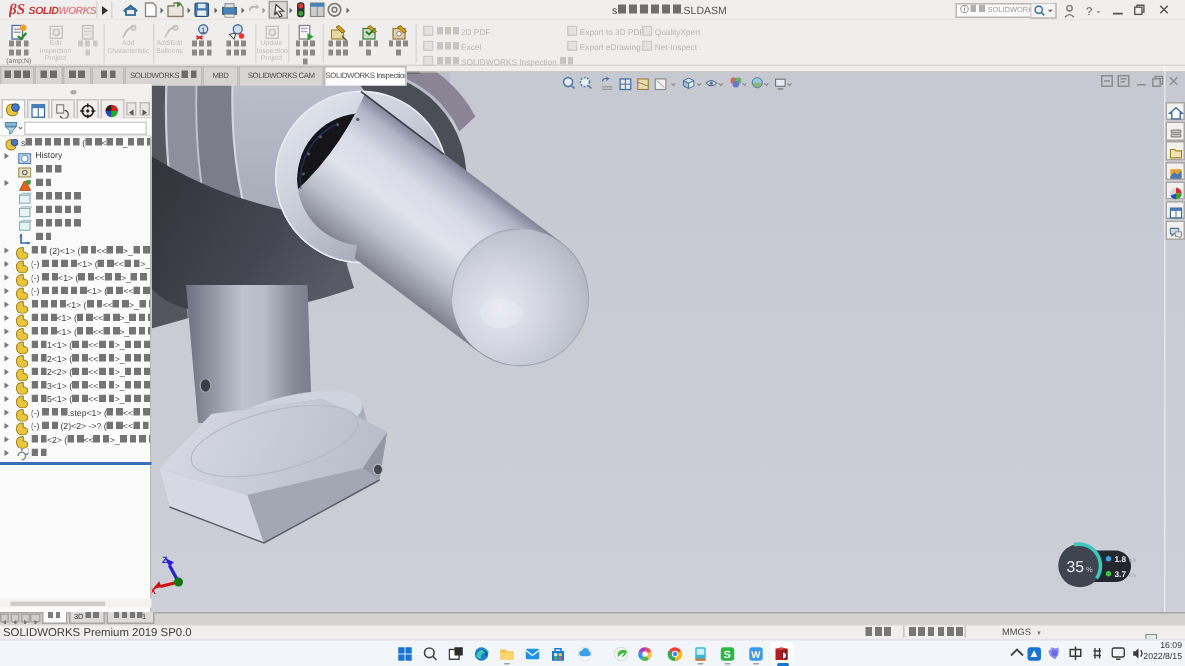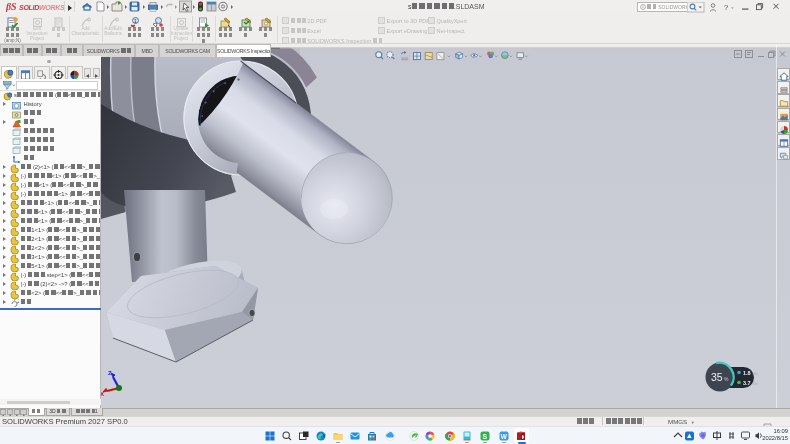--- a/index.html
+++ b/index.html
@@ -570,21 +570,21 @@
 <div class="a" style="left:7px;top:400.5px;width:63px;height:3px;background:#cfcdcb"></div>
 <div class="a" style="left:0;top:408px;width:790px;height:7.5px;background:#d4d2d0;border-top:1px solid #a8a6a4"></div>
 <div class="a" style="left:0.0px;top:408.5px;width:6.3px;height:6.5px;background:#d0cecc;border:0.5px solid #a8a6a4;text-align:center;line-height:5px"><i style="display:inline-block;width:0;height:0;border-right:2.5px solid #777;border-top:2px solid transparent;border-bottom:2px solid transparent"></i></div>
 <div class="a" style="left:6.8px;top:408.5px;width:6.3px;height:6.5px;background:#d0cecc;border:0.5px solid #a8a6a4;text-align:center;line-height:5px"><i style="display:inline-block;width:0;height:0;border-right:2.5px solid #777;border-top:2px solid transparent;border-bottom:2px solid transparent"></i></div>
 <div class="a" style="left:13.6px;top:408.5px;width:6.3px;height:6.5px;background:#d0cecc;border:0.5px solid #a8a6a4;text-align:center;line-height:5px"><i style="display:inline-block;width:0;height:0;border-left:2.5px solid #777;border-top:2px solid transparent;border-bottom:2px solid transparent"></i></div>
 <div class="a" style="left:20.4px;top:408.5px;width:6.3px;height:6.5px;background:#d0cecc;border:0.5px solid #a8a6a4;text-align:center;line-height:5px"><i style="display:inline-block;width:0;height:0;border-left:2.5px solid #777;border-top:2px solid transparent;border-bottom:2px solid transparent"></i></div>
 <div class="a" style="left:27.5px;top:408px;width:17px;height:7.5px;background:#fdfdfd;border:1px solid #a8a6a4;border-top:none;font-size:5px;color:#3a3a3a;text-align:center;line-height:7px;white-space:nowrap"><i style="display:inline-block;width:8.7px;height:4.4px;vertical-align:0px;opacity:0.78;background:repeating-linear-gradient(90deg,#5a5a5a 0,#5a5a5a 3.5px,transparent 3.5px,transparent 5.2px)"></i></div>
 <div class="a" style="left:45.5px;top:408px;width:24px;height:7.5px;background:#dddbd9;border:1px solid #a8a6a4;border-top:none;font-size:5px;color:#3a3a3a;text-align:center;line-height:7px;white-space:nowrap">3D <i style="display:inline-block;width:8.7px;height:4.4px;vertical-align:0px;opacity:0.78;background:repeating-linear-gradient(90deg,#5a5a5a 0,#5a5a5a 3.5px,transparent 3.5px,transparent 5.2px)"></i></div>
 <div class="a" style="left:70.5px;top:408px;width:32px;height:7.5px;background:#dddbd9;border:1px solid #a8a6a4;border-top:none;font-size:5px;color:#3a3a3a;text-align:center;line-height:7px;white-space:nowrap"><i style="display:inline-block;width:19.1px;height:4.4px;vertical-align:0px;opacity:0.78;background:repeating-linear-gradient(90deg,#5a5a5a 0,#5a5a5a 3.5px,transparent 3.5px,transparent 5.2px)"></i>1</div>
 <div class="a" style="left:0;top:415.5px;width:790px;height:10.5px;background:#f0efee;border-top:1px solid #d8d6d4"></div>
-<div class="a" style="left:2px;top:417px;font-size:7.6px;color:#3f3f3f">SOLIDWORKS Premium 2027 SP0.0</div>
+<div class="a" style="left:2px;top:417px;font-size:7.6px;color:#3f3f3f">SOLIDWORKS Premium 2019 SP0.0</div>
 <div class="a" style="left:577px;top:418px;white-space:nowrap;font-size:6px;line-height:7px"><i style="display:inline-block;width:17.0px;height:5.5px;vertical-align:0px;opacity:0.78;background:repeating-linear-gradient(90deg,#565656 0,#565656 4.6px,transparent 4.6px,transparent 6.2px)"></i></div>
 <div class="a" style="left:601.5px;top:417px;width:1px;height:8px;background:#c8c6c4"></div>
 <div class="a" style="left:606px;top:418px;white-space:nowrap;font-size:6px;line-height:7px"><i style="display:inline-block;width:17.0px;height:5.5px;vertical-align:0px;opacity:0.78;background:repeating-linear-gradient(90deg,#565656 0,#565656 4.6px,transparent 4.6px,transparent 6.2px)"></i>&nbsp;<i style="display:inline-block;width:17.0px;height:5.5px;vertical-align:0px;opacity:0.78;background:repeating-linear-gradient(90deg,#565656 0,#565656 4.6px,transparent 4.6px,transparent 6.2px)"></i></div>
 <div class="a" style="left:643px;top:417px;width:1px;height:8px;background:#c8c6c4"></div>
 <div class="a" style="left:668px;top:417.5px;font-size:6.2px;color:#4c4c4c">MMGS&nbsp;&nbsp;<span style="font-size:4px;color:#777">▼</span></div>
 <div class="a" style="left:763px;top:417px"><svg width="9" height="8" viewBox="0 0 9 8">
       <path d="M1,1 h7 v4.5 h-3.5 l-1.5,1.8 v-1.8 h-2 z" fill="#e8e8e8" stroke="#888" stroke-width="0.7"></path>
     </svg></div>
 <div class="a" style="left:0;top:426px;width:790px;height:18px;background:#f2f6fb;border-top:1px solid #dfe3e9"></div>
 <div class="a" style="left:513.5px;top:427.5px;width:15.5px;height:15px;background:#fdfdfd;border-radius:2px"></div>

